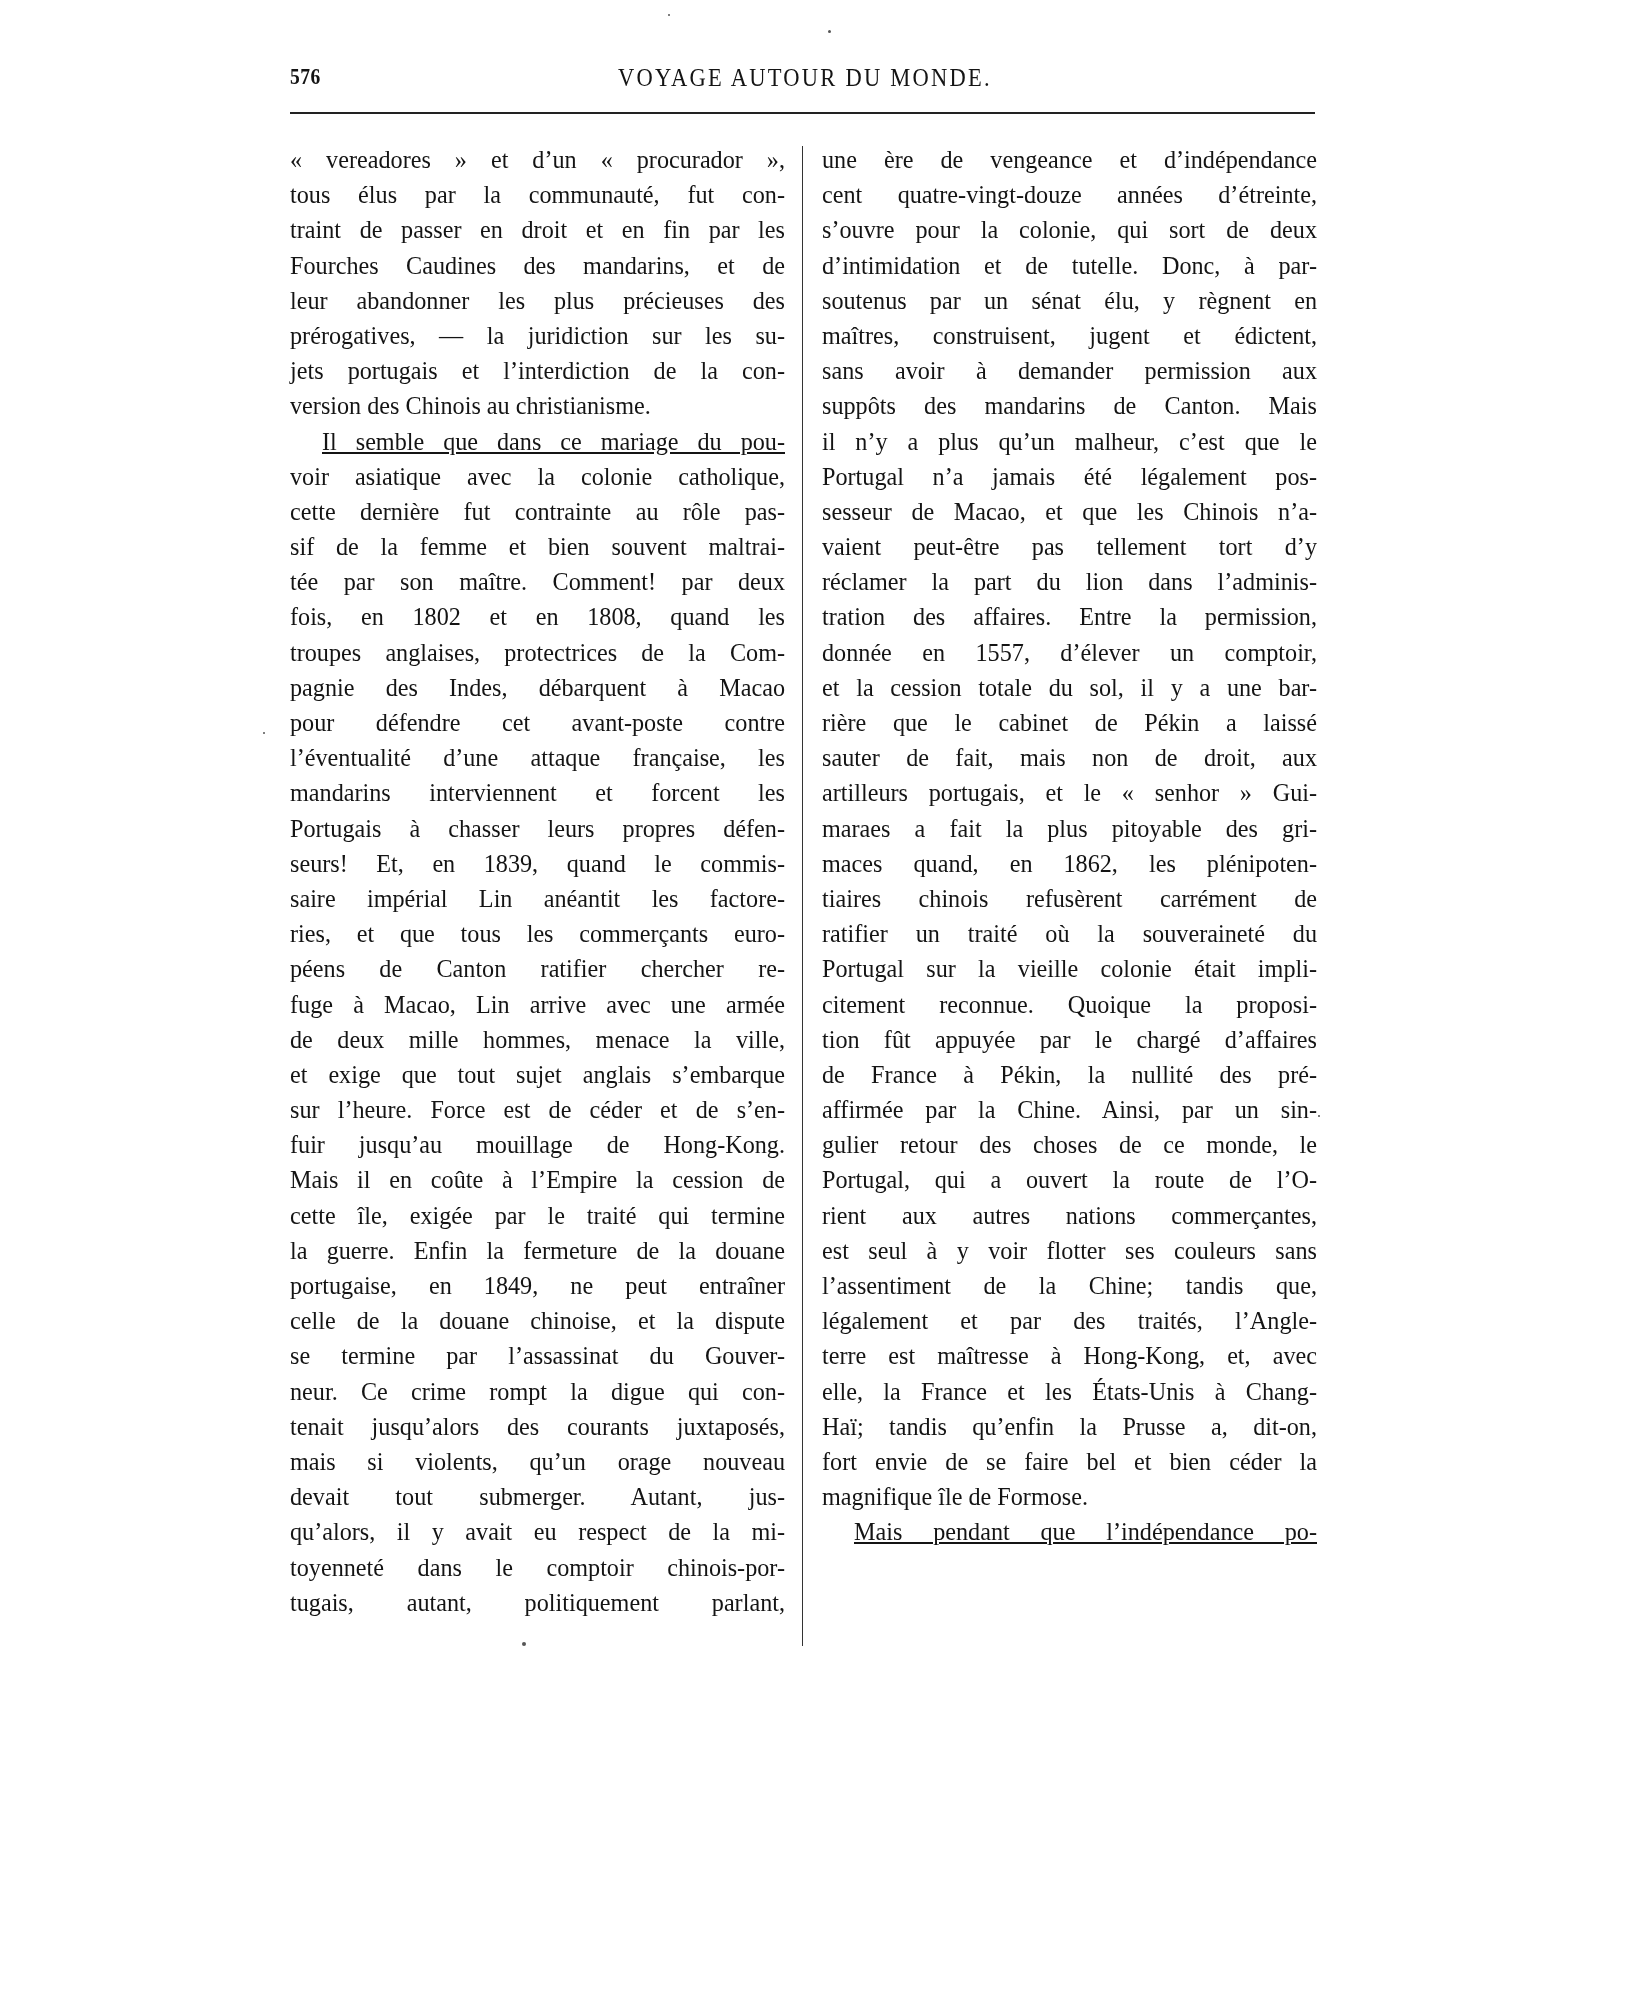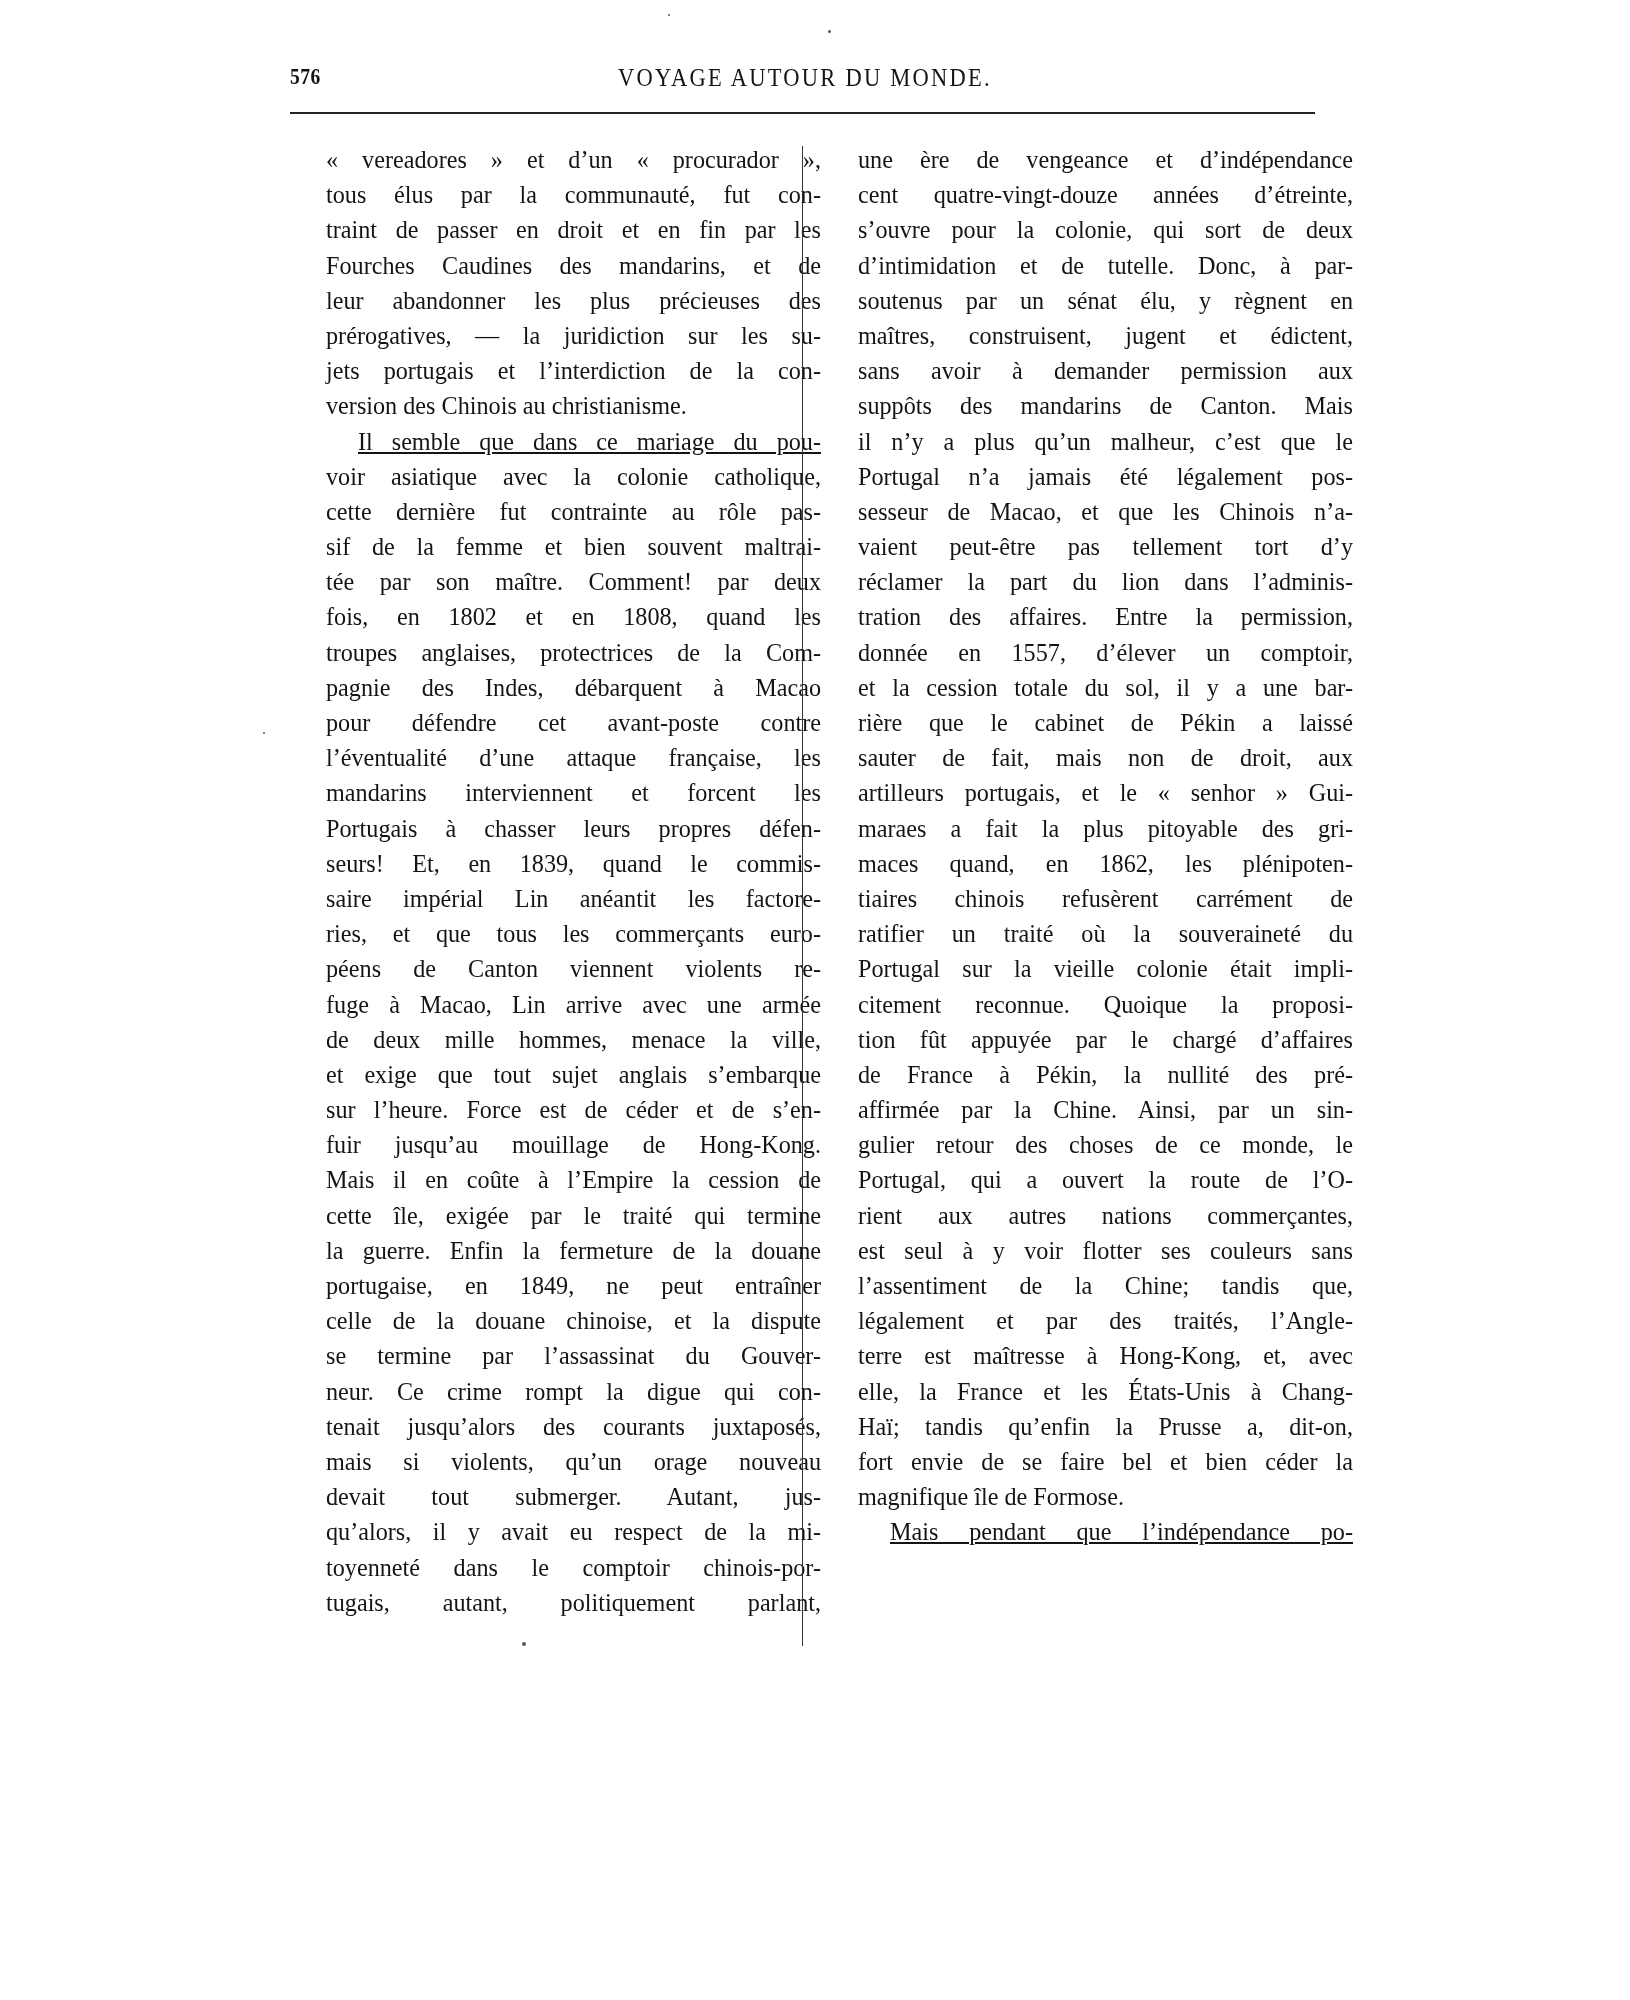--- a/index.html
+++ b/index.html
@@ -59,21 +59,20 @@
       top: 82px;
       width: 1030px;
     }
     .col {
       position: absolute;
       top: 0;
       width: 495px;
       font-size: 24.2px;
       line-height: 35.2px;
       text-align: justify;
-      margin-left: 36px;
     }
     .col-left { left: 0; }
     .col-right { left: 532px; }
     .line {
       display: block;
       white-space: nowrap;
       text-align: justify;
       text-align-last: justify;
       height: 35.2px;
       overflow: visible;
@@ -127,21 +126,21 @@
         <span class="line">fois, en 1802 et en 1808, quand les</span>
         <span class="line">troupes anglaises, protectrices de la Com-</span>
         <span class="line">pagnie des Indes, débarquent à Macao</span>
         <span class="line">pour défendre cet avant-poste contre</span>
         <span class="line">l’éventualité d’une attaque française, les</span>
         <span class="line">mandarins interviennent et forcent les</span>
         <span class="line">Portugais à chasser leurs propres défen-</span>
         <span class="line">seurs! Et, en 1839, quand le commis-</span>
         <span class="line">saire impérial Lin anéantit les factore-</span>
         <span class="line">ries, et que tous les commerçants euro-</span>
-        <span class="line">péens de Canton viennent violents re-</span>
+        <span class="line">péens de Canton ratifier chercher re-</span>
         <span class="line">fuge à Macao, Lin arrive avec une armée</span>
         <span class="line">de deux mille hommes, menace la ville,</span>
         <span class="line">et exige que tout sujet anglais s’embarque</span>
         <span class="line">sur l’heure. Force est de céder et de s’en-</span>
         <span class="line">fuir jusqu’au mouillage de Hong-Kong.</span>
         <span class="line">Mais il en coûte à l’Empire la cession de</span>
         <span class="line">cette île, exigée par le traité qui termine</span>
         <span class="line">la guerre. Enfin la fermeture de la douane</span>
         <span class="line">portugaise, en 1849, ne peut entraîner</span>
         <span class="line">celle de la douane chinoise, et la dispute</span>

